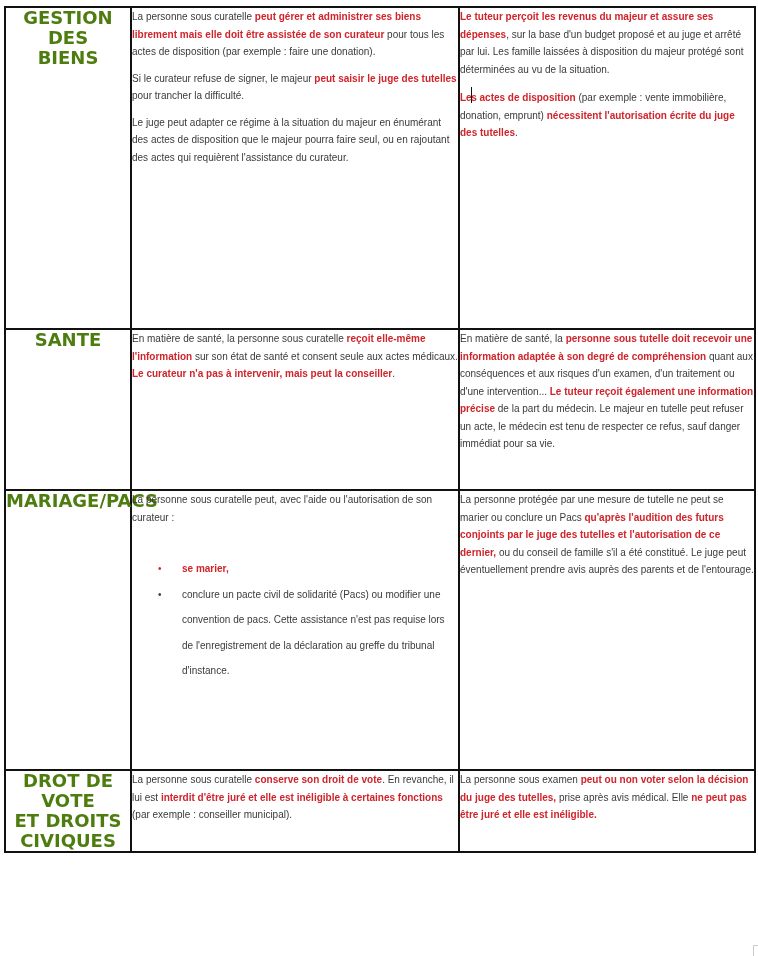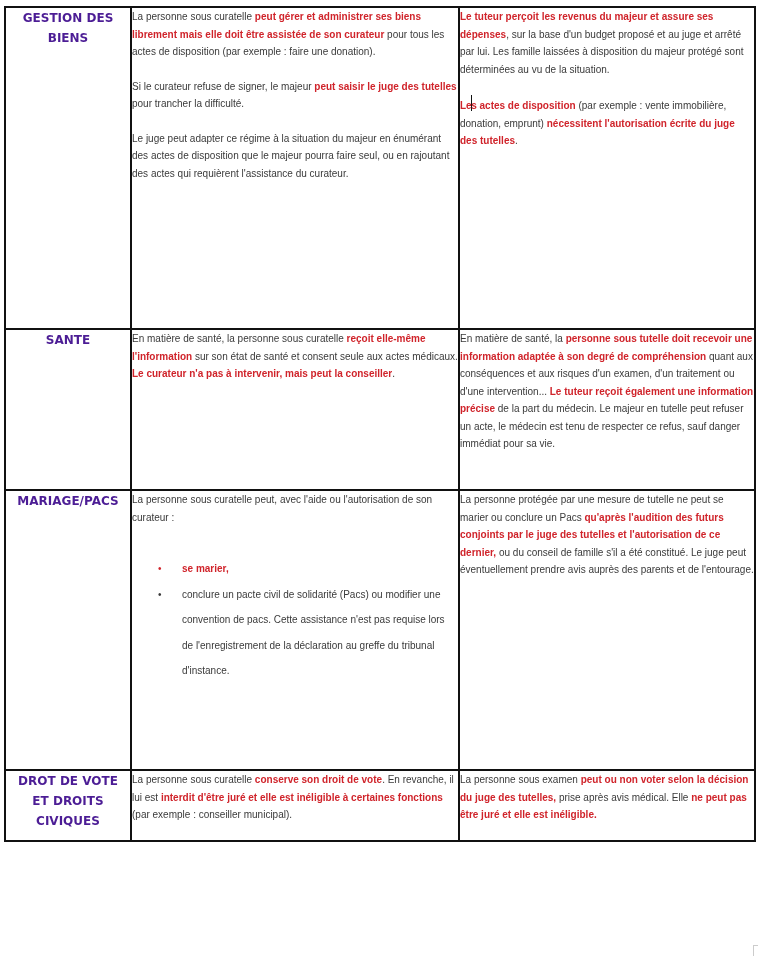--- a/index.html
+++ b/index.html
@@ -23,35 +23,35 @@
       font-weight: bold;
       font-size: 17px;
       height: 24px;
       line-height: 22px;
       text-align: center;
       color: #111;
     }
     td.rowhead {
       font-family: "DejaVu Sans", sans-serif;
       font-weight: bold;
-      font-size: 12px;
+      font-size: 18px;
       line-height: 20px;
       text-align: center;
-      color: #4c1d95;
+      color: #4d7c0f;
       padding-top: 1px;
     }
     td.body {
       font-family: "Liberation Sans", sans-serif;
       font-size: 10px;
       line-height: 17.5px;
       color: #3a3a3a;
       padding: 1px 6px 2px 8px;
     }
     td.body p { margin: 0; }
-    td.body p + p { margin-top: 17px; }
+    td.body p + p { margin-top: 9px; }
     .hl { color: #d0242b; font-weight: bold; }
     ul.blist { margin: 30px 0 0 0; padding: 0; list-style: none; }
     ul.blist li { position: relative; padding-left: 50px; line-height: 25.5px; }
     ul.blist li .bullet { position: absolute; left: 26px; top: 0; }
     .red { color: #d0242b; }
     .cursor { display: inline-block; width: 1.5px; height: 16px; background: #111; vertical-align: -2px; margin: 0 -1px; }
     .r1 { height: 322px; }
     .r2 { height: 161px; }
     .r3 { height: 280px; }
     .r4 { height: 71px; padding-left: 36px; }

